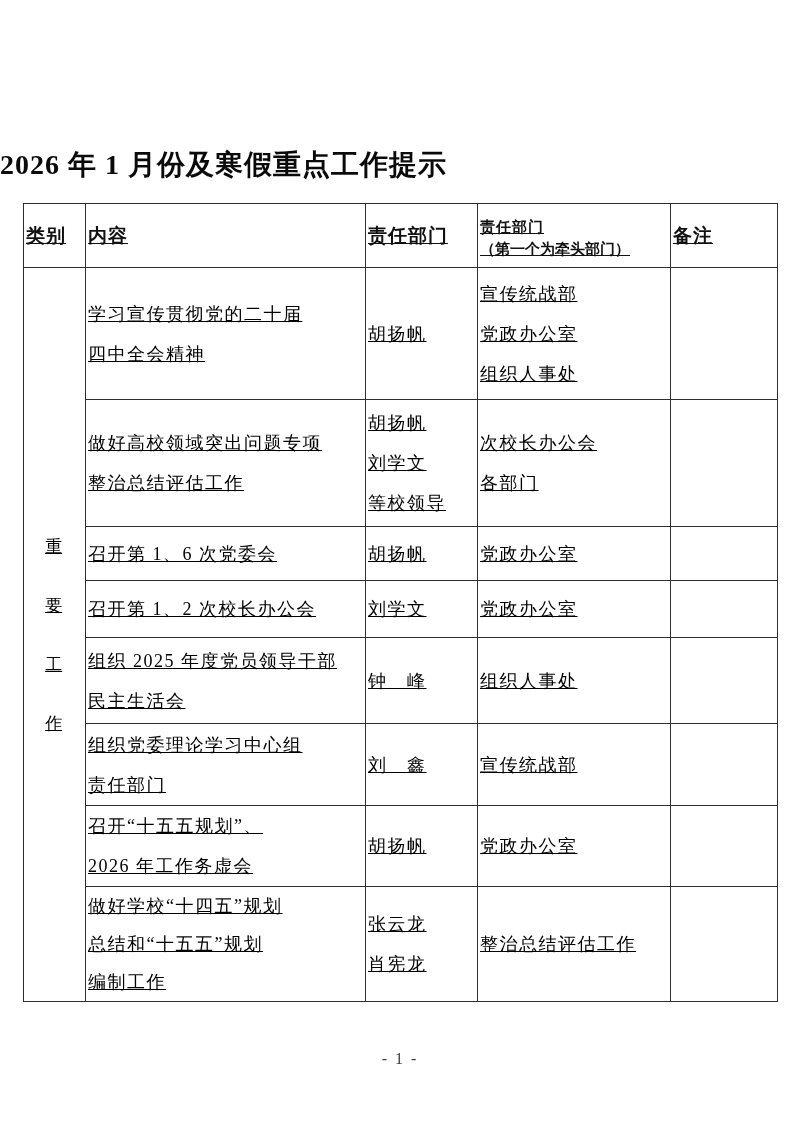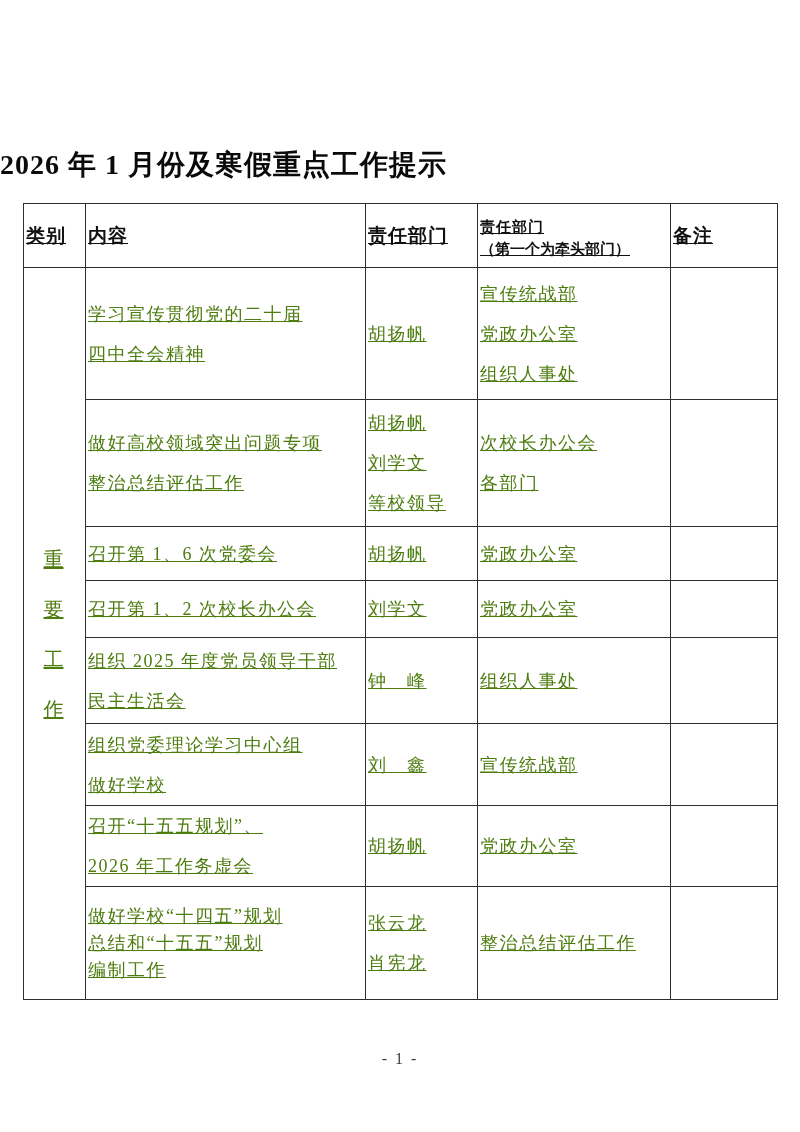--- a/index.html
+++ b/index.html
@@ -62,34 +62,34 @@
     font-size: 15px;
     line-height: 18px;
     font-weight: bold;
     letter-spacing: 0;
   }
   .work-table tbody td {
     font-size: 18px;
     letter-spacing: 1.5px;
     line-height: 40px;
     white-space: pre-line;
-    color: #4d7c0f;
+    color: #000000;
   }
   td.category-cell { padding: 0; }
   .vertical-label {
     width: 1.1em;
     margin: 0 auto;
-    font-size: 20px;
-    line-height: 50px;
+    font-size: 17px;
+    line-height: 59px;
     letter-spacing: 0;
     word-break: break-all;
     line-break: anywhere;
     white-space: normal;
   }
-  tr.row-tight td.content-cell { line-height: 27px; }
+  tr.row-tight td.content-cell { line-height: 38px; }
   .page-number {
     position: absolute;
     top: 1050px;
     left: 0;
     width: 100%;
     text-align: center;
     font-size: 16px;
     letter-spacing: 2px;
     color: #3d3d3d;
   }
@@ -158,21 +158,21 @@
       </tr>
       <tr style="height:86px">
         <td class="content-cell">组织 2025 年度党员领导干部
 民主生活会</td>
         <td class="leader-cell">钟　峰</td>
         <td class="dept-cell">组织人事处</td>
         <td class="remarks-cell"></td>
       </tr>
       <tr style="height:82px">
         <td class="content-cell">组织党委理论学习中心组
-做好学校</td>
+责任部门</td>
         <td class="leader-cell">刘　鑫</td>
         <td class="dept-cell">宣传统战部</td>
         <td class="remarks-cell"></td>
       </tr>
       <tr style="height:78px">
         <td class="content-cell">召开“十五五规划”、
 2026 年工作务虚会</td>
         <td class="leader-cell">胡扬帆</td>
         <td class="dept-cell">党政办公室</td>
         <td class="remarks-cell"></td>

